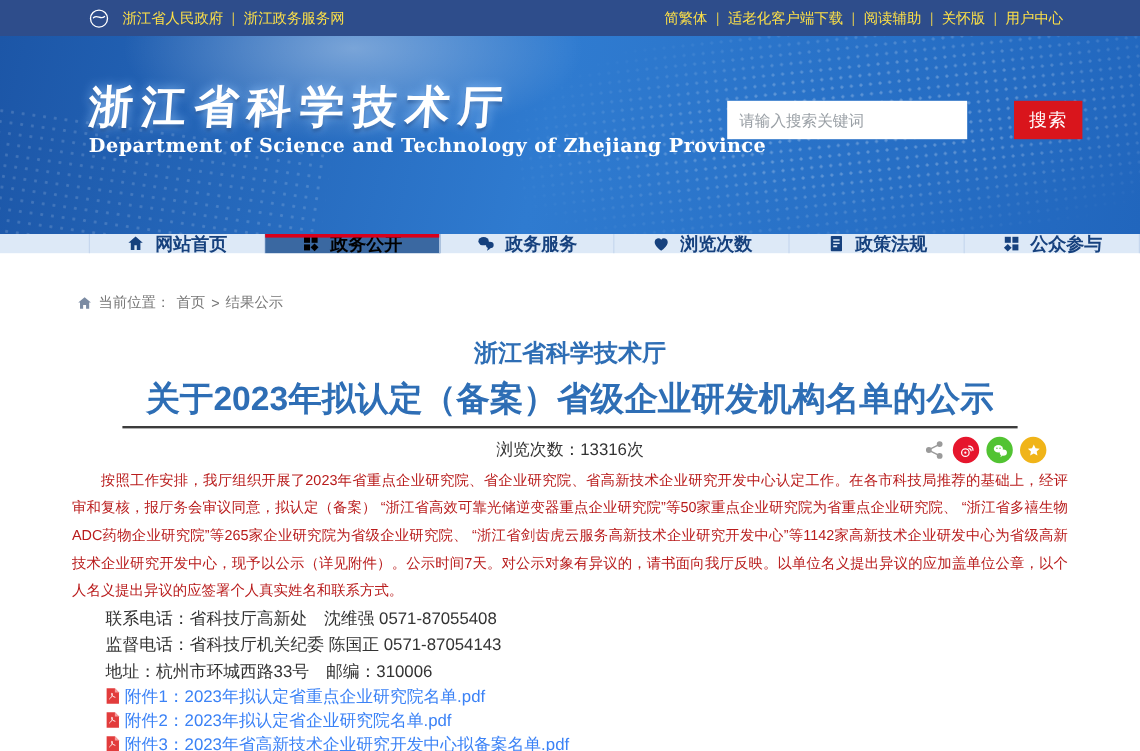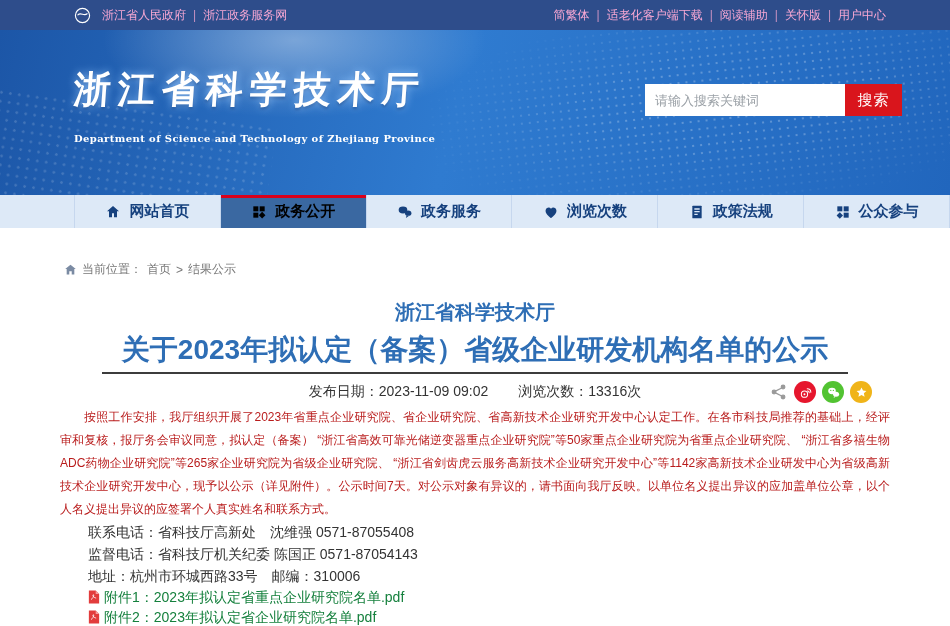--- a/index.html
+++ b/index.html
@@ -8,21 +8,21 @@
     --nav-bg:#dde9f7; --nav-text:#16417e; --nav-active-bg:#3a68a1; --nav-accent:#d9001b;
     --search-red:#d9151c; --title-blue:#2e6eb5;
     --weibo:#e6162d; --wechat:#52c332; --qzone:#f0b419; --pdf:#e23c3c;
   }
   *{box-sizing:border-box;margin:0;padding:0;}
   html,body{width:950px;height:626px;overflow:hidden;background:#fff;
     font-family:"Liberation Sans","DejaVu Sans",sans-serif;}
   a{text-decoration:none;color:inherit;cursor:pointer;}
 
   
-  .topbar{height:30px;background:var(--topbar-bg);color:#f9a8d4;font-size:12px;
+  .topbar{height:30px;background:var(--topbar-bg);color:#fde047;font-size:12px;
     display:flex;align-items:center;justify-content:space-between;padding:0 64px 0 74px;}
   .topbar-left,.topbar-right{display:flex;align-items:center;gap:7px;}
   .topbar .sep{opacity:.75;}
   .gov-logo{width:17px;height:17px;margin-right:4px;display:inline-flex;}
 
   
   .banner{position:relative;height:165px;overflow:hidden;
     background:linear-gradient(104deg,var(--banner-g1) 0%,var(--banner-g2) 48%,var(--banner-g3) 100%);}
   .banner .glow{position:absolute;left:8%;top:-30%;width:46%;height:90%;pointer-events:none;
     background:radial-gradient(ellipse at 50% 40%,rgba(255,255,255,.38),rgba(255,255,255,0) 62%);}
@@ -31,31 +31,31 @@
     background-size:8px 8px;transform:rotate(-6deg);pointer-events:none;
     -webkit-mask-image:radial-gradient(ellipse at 55% 45%,#000 30%,transparent 75%);
     mask-image:radial-gradient(ellipse at 55% 45%,#000 30%,transparent 75%);}
   .banner .dots2{position:absolute;left:-30px;bottom:-30px;width:300px;height:120px;opacity:.22;
     background-image:radial-gradient(rgba(255,255,255,.7) 1px,transparent 1.6px);
     background-size:9px 9px;transform:rotate(8deg);pointer-events:none;}
   .brand{position:absolute;left:74px;top:36px;}
   .brand-title{font-family:"DejaVu Serif","Liberation Serif",serif;font-weight:bold;
     font-size:37px;line-height:46px;color:#fff;letter-spacing:7px;transform:skewX(-4deg);
     text-shadow:0 0 9px rgba(150,200,255,.95),0 2px 3px rgba(0,40,100,.55);}
-  .brand-sub{margin-top:21px;font-family:"DejaVu Serif","Liberation Serif",serif;
-    font-weight:bold;font-size:10px;color:#fff;letter-spacing:.4px;}
+  .brand-sub{margin-top:0;font-family:"DejaVu Serif","Liberation Serif",serif;
+    font-weight:bold;font-size:16px;color:#fff;letter-spacing:.4px;}
   .search-box{position:absolute;right:48px;top:54px;display:flex;height:32px;justify-content:center;}
   .search-box input{width:200px;height:32px;border:none;outline:none;padding:0 10px;
     font-size:13px;color:#333;background:#fff;}
   .search-box input::placeholder{color:#9aa0a6;}
   .search-box button{width:57px;height:32px;border:none;background:var(--search-red);
-    color:#fff;font-size:15px;cursor:pointer;letter-spacing:1px;}
-
-  
-  .mainnav{height:33px;background:var(--nav-bg);display:flex;padding-left:74px;}
+    color:#fff;font-size:15px;cursor:pointer;letter-spacing:1px;margin-left:39px;}
+
+  
+  .mainnav{height:16px;background:var(--nav-bg);display:flex;padding-left:74px;}
   .nav-item{flex:1;display:flex;align-items:center;justify-content:center;gap:8px;
     font-size:15px;font-weight:bold;color:var(--nav-text);position:relative;cursor:pointer;
     border-right:1px solid #c6d7ee;}
   .nav-item:first-child{border-left:1px solid #c6d7ee;}
   .nav-item svg{width:16px;height:16px;fill:currentColor;flex:none;}
   .nav-item.active{background:var(--nav-active-bg);color:#000000;font-family:Liberation Mono, monospace;}
   .nav-item.active::before{content:"";position:absolute;top:0;left:0;right:0;height:3px;
     background:var(--nav-accent);}
 
   
@@ -75,21 +75,21 @@
   .share{position:absolute;right:18px;top:1px;display:flex;align-items:center;gap:6px;}
   .share-plain{width:18px;height:18px;display:inline-flex;cursor:pointer;}
   .share-circle{width:22px;height:22px;border-radius:50%;display:inline-flex;
     align-items:center;justify-content:center;cursor:pointer;}
   .share-circle svg{width:15px;height:15px;}
   .para{margin-top:2px;font-size:12px;color:#b91c1c;line-height:23px;text-align:justify;
     text-indent:2em;}
   .contact-line{font-size:14px;color:#333;line-height:22px;padding-left:2em;}
   .attach-line{font-size:14px;color:#333;line-height:20px;padding-left:2em;
     display:flex;align-items:center;gap:4px;margin-top:0;}
-  .attach-line a{color:#15803d;}
+  .attach-line a{color:#3b82f6;}
   .pdf-ico{width:12px;height:14px;flex:none;display:inline-flex;}
 </style>
 </head>
 <body>
 
 <header class="topbar">
   <div class="topbar-left">
     <span class="gov-logo">
       <svg viewBox="0 0 24 24">
           <circle cx="12" cy="12" r="10" fill="none" stroke="#fff" stroke-width="1.6"></circle>
@@ -184,21 +184,20 @@
   <span>&gt;</span>
   <span>结果公示</span>
 </div>
 
 <main class="content">
   <h1 class="art-title">浙江省科学技术厅</h1>
   <h2 class="art-title2">关于2023年拟认定（备案）省级企业研发机构名单的公示</h2>
   <div class="divider"></div>
 
   <div class="meta">
-    <span><span>发布日期：</span><span>2023-11-09 09:02</span></span>
     <span><span>浏览次数：</span><span>13316次</span></span>
     <div class="share">
       <span class="share-plain">
         <svg viewBox="0 0 20 20">
             <g stroke="#9a9a9a" stroke-width="1.4" fill="#9a9a9a">
               <circle cx="4.5" cy="10" r="2"></circle>
               <circle cx="14.5" cy="4.5" r="2"></circle>
               <circle cx="14.5" cy="15.5" r="2"></circle>
               <path d="M6 9l7-3.5M6 11l7 3.5" fill="none"></path>
             </g>

